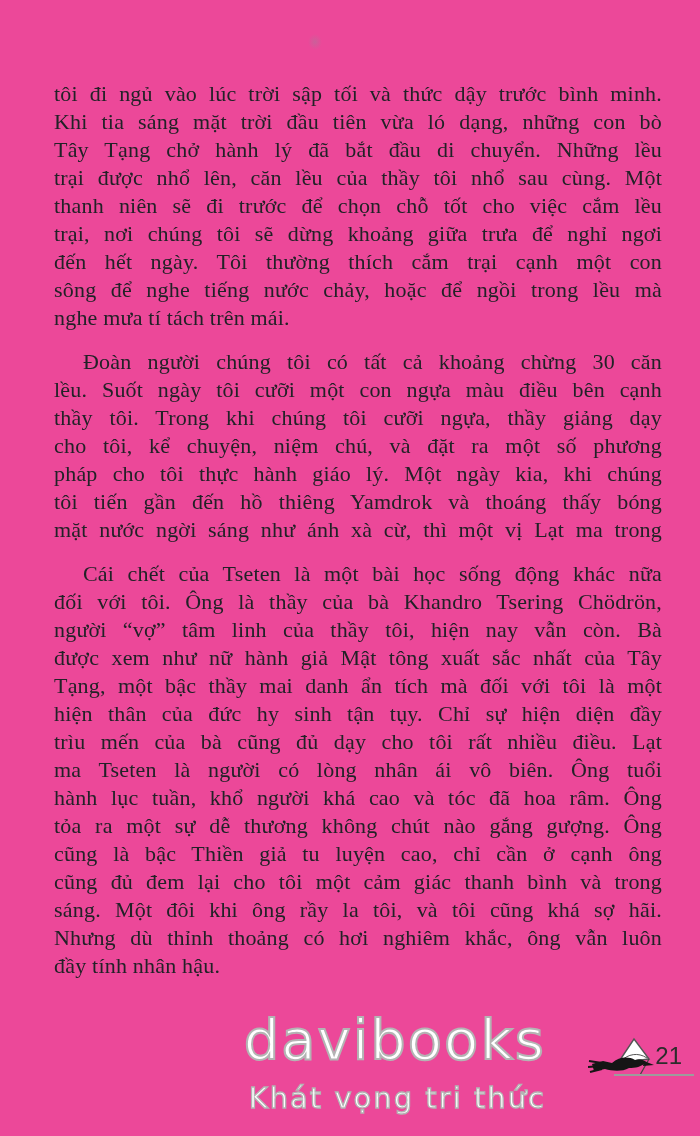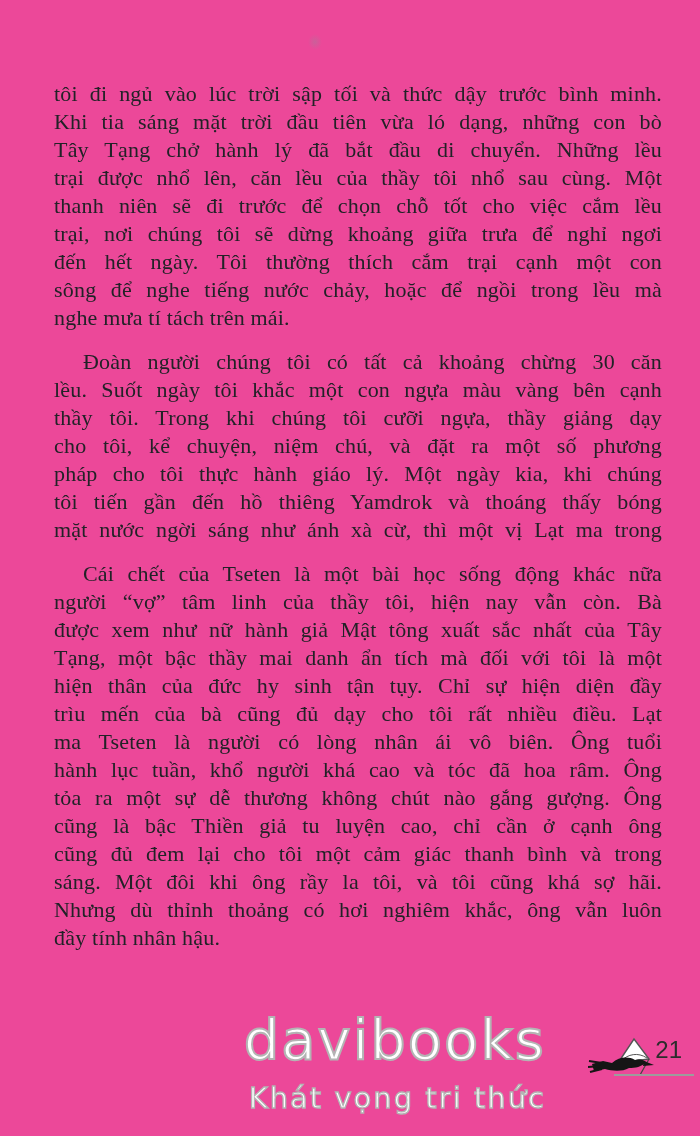--- a/index.html
+++ b/index.html
@@ -34,21 +34,21 @@
   }
   .wm-tagline{
     font-size:29px;line-height:33px;letter-spacing:2px;margin-top:0;
     color:#ffffff;-webkit-text-stroke:1.3px #b4b4b4;
   }
 
   
   .pagenum-group{position:absolute;left:588px;top:1034px;width:108px;height:46px;}
   .bird{position:absolute;left:0;top:0;}
   .pagenum{
-    position:absolute;right:14px;top:4px;
+    position:absolute;right:14px;top:10px;
     font-family:"Liberation Sans","DejaVu Sans",sans-serif;
     font-size:24px;color:#2c2c2c;line-height:24px;
   }
   .pagenum-underline{
     position:absolute;left:26px;bottom:4px;width:80px;height:2px;
     background:#9c9c9c;
   }
 
   
   .smudge{
@@ -70,29 +70,30 @@
         <div class="line">Tây Tạng chở hành lý đã bắt đầu di chuyển. Những lều</div>
         <div class="line">trại được nhổ lên, căn lều của thầy tôi nhổ sau cùng. Một</div>
         <div class="line">thanh niên sẽ đi trước để chọn chỗ tốt cho việc cắm lều</div>
         <div class="line">trại, nơi chúng tôi sẽ dừng khoảng giữa trưa để nghỉ ngơi</div>
         <div class="line">đến hết ngày. Tôi thường thích cắm trại cạnh một con</div>
         <div class="line">sông để nghe tiếng nước chảy, hoặc để ngồi trong lều mà</div>
         <div class="line last">nghe mưa tí tách trên mái.</div>
       </div>
       <div class="para indent">
         <div class="line first">Đoàn người chúng tôi có tất cả khoảng chừng 30 căn</div>
-        <div class="line">lều. Suốt ngày tôi khắc một con ngựa màu vàng bên cạnh</div>
+        <div class="line">lều. Suốt ngày tôi cưỡi một con ngựa màu điều bên cạnh</div>
         <div class="line">thầy tôi. Trong khi chúng tôi cưỡi ngựa, thầy giảng dạy</div>
         <div class="line">cho tôi, kể chuyện, niệm chú, và đặt ra một số phương</div>
         <div class="line">pháp cho tôi thực hành giáo lý. Một ngày kia, khi chúng</div>
         <div class="line">tôi tiến gần đến hồ thiêng Yamdrok và thoáng thấy bóng</div>
         <div class="line">mặt nước ngời sáng như ánh xà cừ, thì một vị Lạt ma trong</div>
       </div>
       <div class="para indent">
         <div class="line first">Cái chết của Tseten là một bài học sống động khác nữa</div>
+        <div class="line">đối với tôi. Ông là thầy của bà Khandro Tsering Chödrön,</div>
         <div class="line">người “vợ” tâm linh của thầy tôi, hiện nay vẫn còn. Bà</div>
         <div class="line">được xem như nữ hành giả Mật tông xuất sắc nhất của Tây</div>
         <div class="line">Tạng, một bậc thầy mai danh ẩn tích mà đối với tôi là một</div>
         <div class="line">hiện thân của đức hy sinh tận tụy. Chỉ sự hiện diện đầy</div>
         <div class="line">trìu mến của bà cũng đủ dạy cho tôi rất nhiều điều. Lạt</div>
         <div class="line">ma Tseten là người có lòng nhân ái vô biên. Ông tuổi</div>
         <div class="line">hành lục tuần, khổ người khá cao và tóc đã hoa râm. Ông</div>
         <div class="line">tỏa ra một sự dễ thương không chút nào gắng gượng. Ông</div>
         <div class="line">cũng là bậc Thiền giả tu luyện cao, chỉ cần ở cạnh ông</div>
         <div class="line">cũng đủ đem lại cho tôi một cảm giác thanh bình và trong</div>

